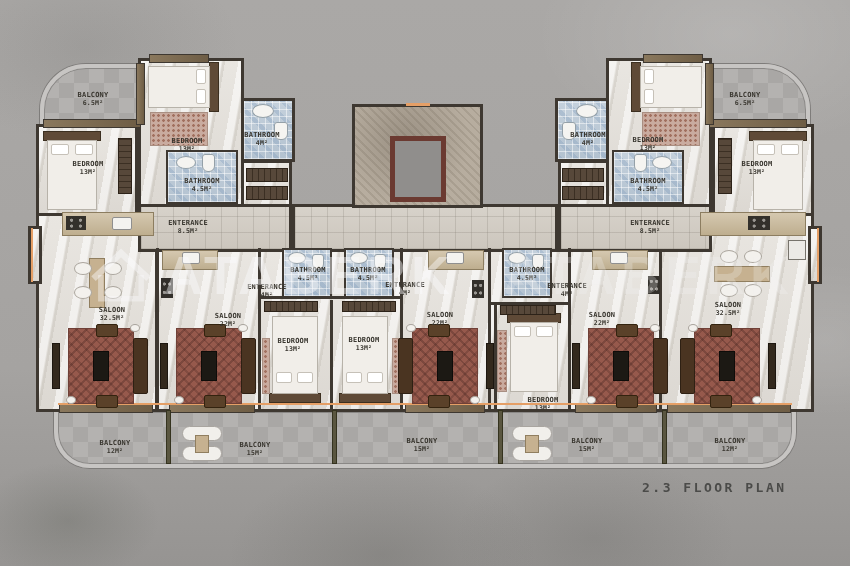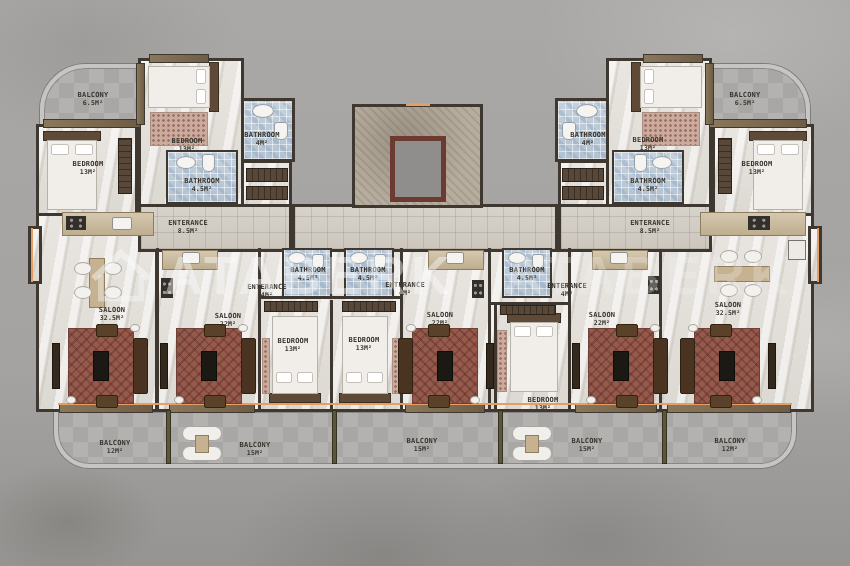--- a/index.html
+++ b/index.html
@@ -444,14 +444,15 @@
 
   <div class="wm-row1">
     <svg width="66" height="60" viewBox="0 0 72 64">
       <path d="M6 36 L36 8 L66 36" fill="none" stroke="rgba(250,250,252,0.45)" stroke-width="7"></path>
       <path d="M14 32 L14 58 L58 58 L58 32" fill="none" stroke="rgba(250,250,252,0.40)" stroke-width="6"></path>
     </svg>
     <span class="wm-a">ATABERK</span>
     <span class="wm-e">ATABERK</span>
   </div>
 
+  <div class="caption">2.3 FLOOR PLAN</div>
 
 </div>
 
 </body></html>

